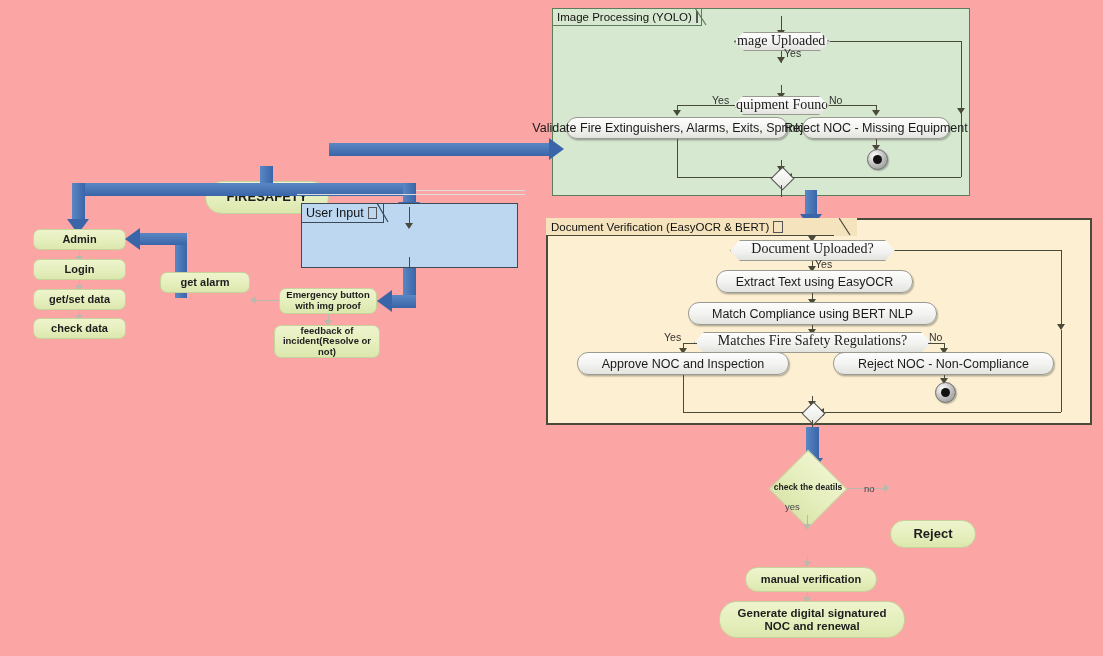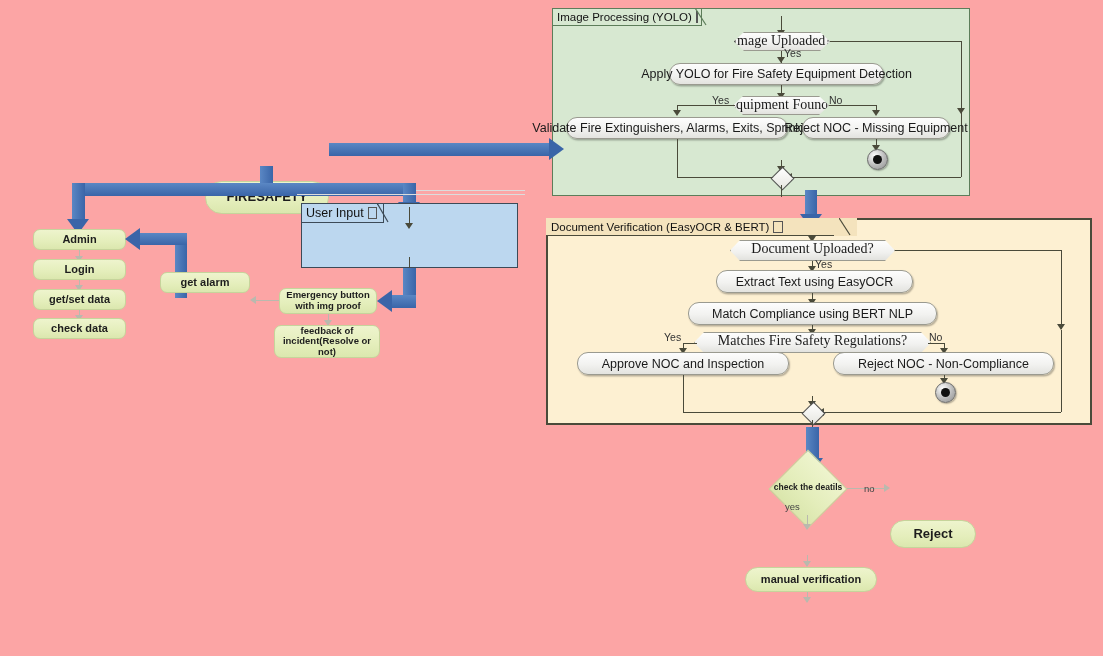--- a/index.html
+++ b/index.html
@@ -160,23 +160,20 @@
   <div class="arrowdown" style="left:777px;top:57px;"></div>
   <div class="elabel" style="left:784px;top:47px;">Yes</div>
 
   <div class="ln h dark" style="left:830px;top:41px;width:131px;"></div>
   <div class="ln v dark" style="left:961px;top:41px;height:73px;"></div>
   <div class="arrowdown" style="left:957px;top:108px;"></div>
   <div class="ln v dark" style="left:961px;top:114px;height:63px;"></div>
   <div class="ln h dark" style="left:792px;top:177px;width:169px;"></div>
   <div class="arrowleft" style="left:786px;top:173px;"></div>
 
-  <div class="act" style="left:669px;top:63px;width:215px;height:22px;">
-    <span>Apply YOLO for Fire Safety Equipment Detection</span>
-  </div>
 
   <div class="ln v dark" style="left:781px;top:85px;height:10px;"></div>
   <div class="arrowdown" style="left:777px;top:93px;"></div>
 
   <div class="dec" style="left:733px;top:96px;width:96px;height:19px;">
     <span>Equipment Found?</span>
   </div>
 
   <div class="elabel" style="left:712px;top:94px;">Yes</div>
   <div class="elabel" style="left:829px;top:94px;">No</div>
@@ -314,20 +311,23 @@
   <div class="ln v pale" style="left:807px;top:555px;height:10px;"></div>
   <div class="arrowdown pale" style="left:803px;top:561px;"></div>
 
   <div class="gbox pill" style="left:745px;top:567px;width:132px;height:25px;font-size:11px;">
     <span>manual verification</span>
   </div>
 
   <div class="ln v pale" style="left:807px;top:592px;height:10px;"></div>
   <div class="arrowdown pale" style="left:803px;top:597px;"></div>
 
+  <div class="gbox pill" style="left:719px;top:601px;width:186px;height:37px;font-size:11.5px;">
+    <span>Generate digital signatured NOC and renewal</span>
+  </div>
 
   <div class="gbox pill big" style="left:205px;top:133px;width:124px;height:33px;">
     <span>FIRESAFETY</span>
   </div>
 
   <div class="bl sh" style="left:329px;top:143px;width:223px;height:13px;"></div>
   <div class="btip right" style="left:549px;top:138px;"></div>
 
   <div class="faint" style="left:72px;top:190px;width:453px;height:1px;"></div>
   <div class="faint" style="left:72px;top:190px;width:1px;height:28px;"></div>

